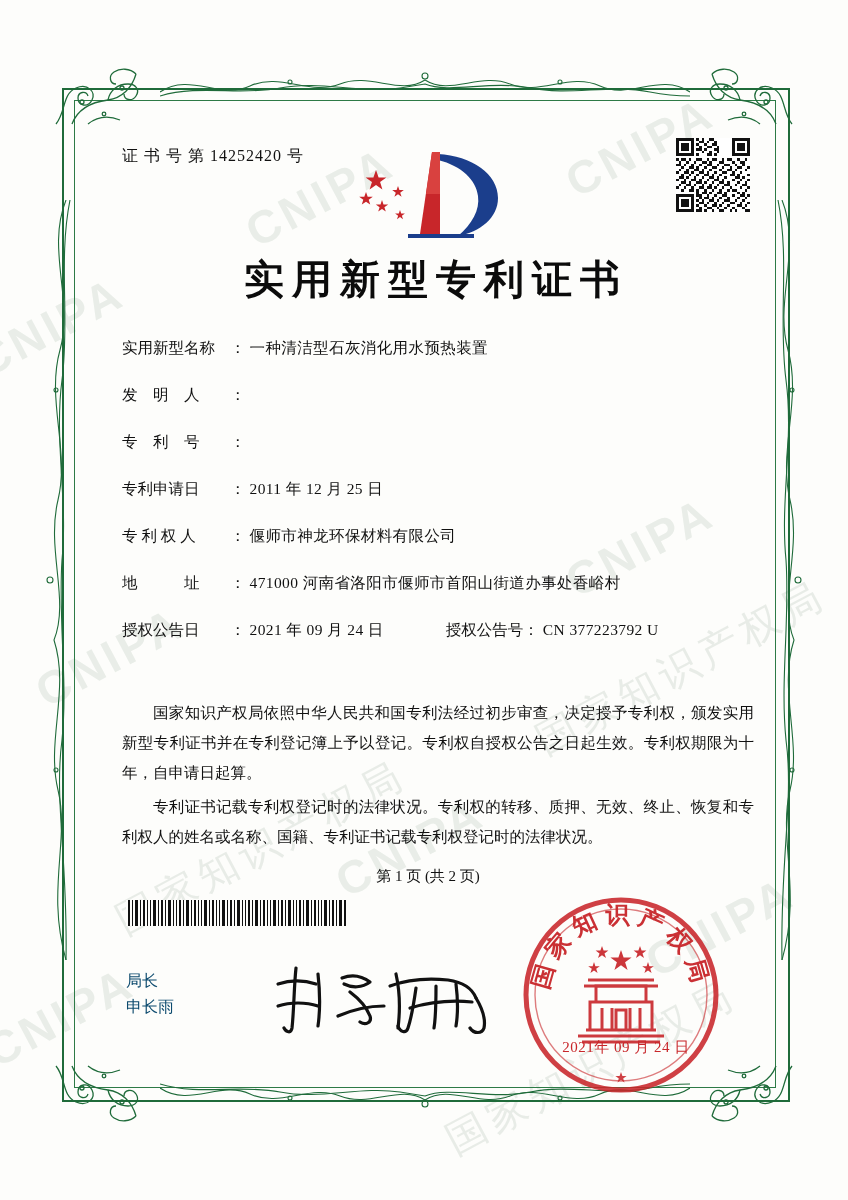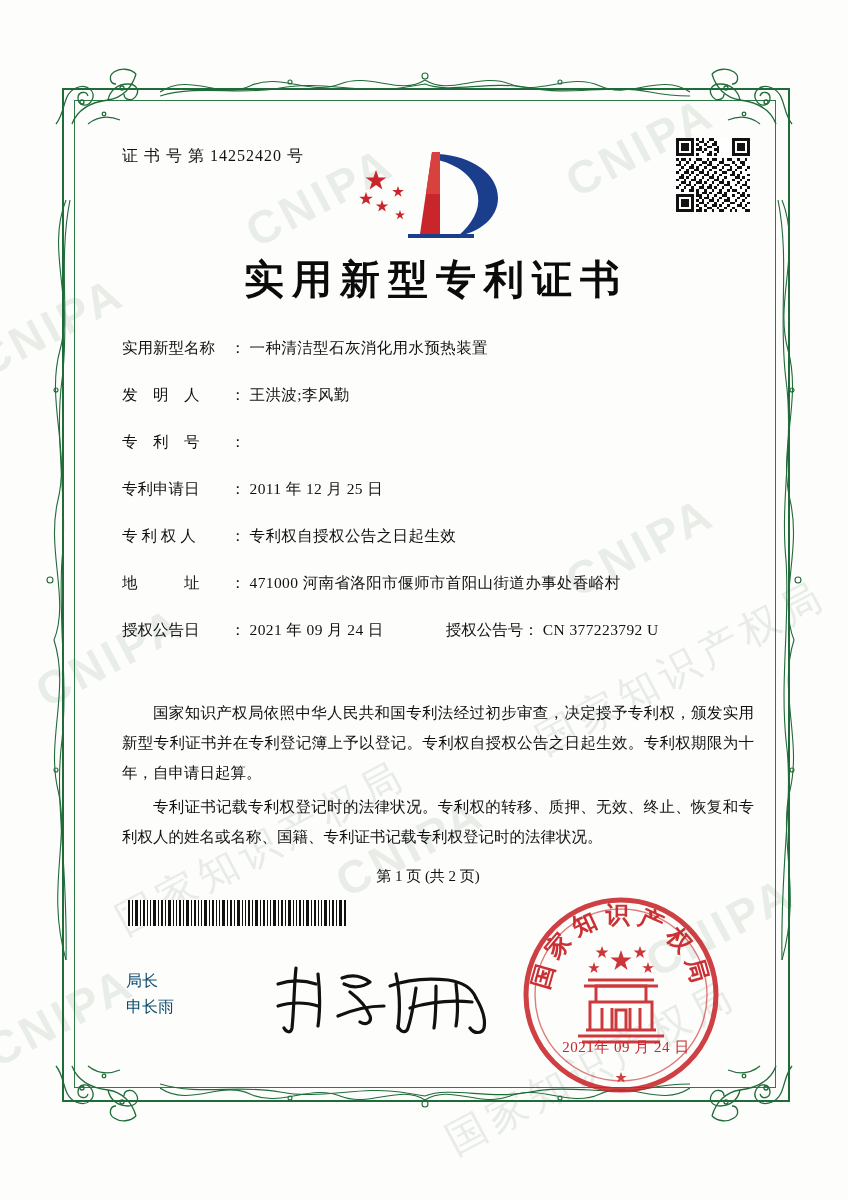--- a/index.html
+++ b/index.html
@@ -603,35 +603,34 @@
 
     <div class="fields">
       <div class="field-row">
         <span class="field-label">实用新型名称</span>
         <span class="field-colon">：</span>
         <span class="field-value">一种清洁型石灰消化用水预热装置</span>
       </div>
       <div class="field-row">
         <span class="field-label">发　明　人</span>
         <span class="field-colon">：</span>
-        <span class="field-value">王洪波;李风勤</span>
       </div>
       <div class="field-row">
         <span class="field-label">专　利　号</span>
         <span class="field-colon">：</span>
       </div>
       <div class="field-row">
         <span class="field-label">专利申请日</span>
         <span class="field-colon">：</span>
         <span class="field-value">2011 年 12 月 25 日</span>
       </div>
       <div class="field-row">
         <span class="field-label">专 利 权 人</span>
         <span class="field-colon">：</span>
-        <span class="field-value">专利权自授权公告之日起生效</span>
+        <span class="field-value">偃师市神龙环保材料有限公司</span>
       </div>
       <div class="field-row">
         <span class="field-label">地　　　址</span>
         <span class="field-colon">：</span>
         <span class="field-value">471000 河南省洛阳市偃师市首阳山街道办事处香峪村</span>
       </div>
       <div class="field-row double">
         <span class="field-label">授权公告日</span>
         <span class="field-colon">：</span>
         <span class="field-value">2021 年 09 月 24 日</span>

